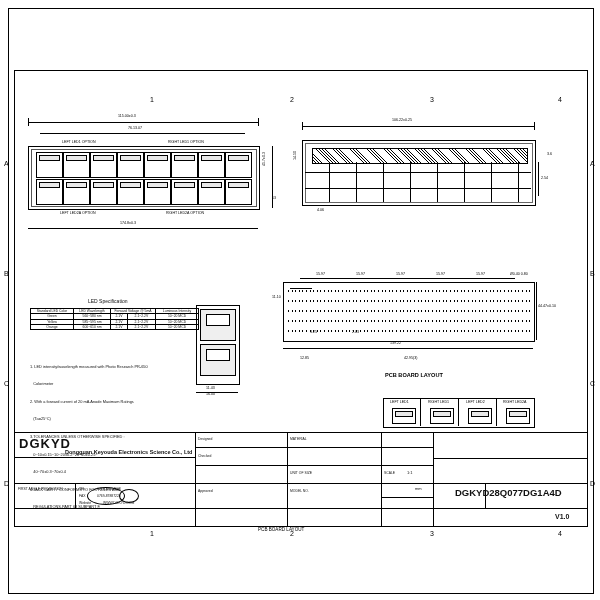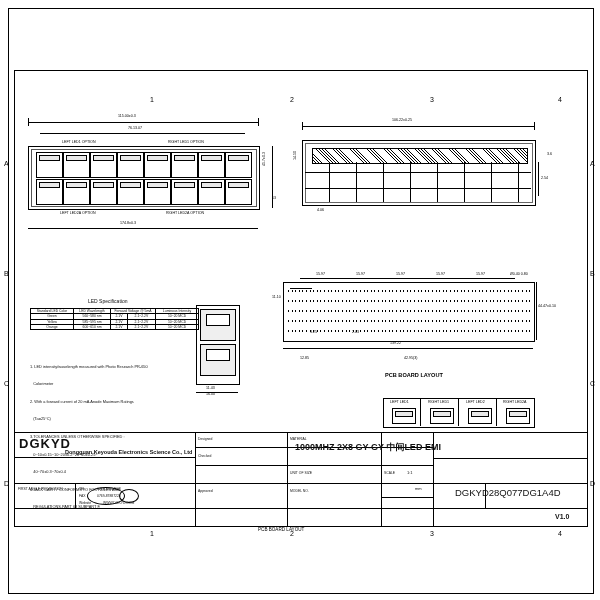--- a/index.html
+++ b/index.html
@@ -25,21 +25,21 @@
   
   table{border-collapse:collapse;font-size:3.4px;}
   table td,table th{border:0.5px solid #000;padding:0 1px;text-align:center;font-weight:normal;line-height:1.25;}
   .spec-title{position:absolute;font-size:5px;}
   .notes{position:absolute;font-size:3.9px;line-height:1.5;white-space:pre;}
   
   .tb{position:absolute;left:14px;top:432px;width:572px;height:93px;border:1px solid #000;}
   .logo{position:absolute;left:4px;top:3px;font-size:13px;font-weight:bold;letter-spacing:1px;}
   .cn{position:absolute;font-size:9px;font-weight:bold;}
   .en{position:absolute;font-size:5.5px;font-weight:bold;}
-  .partno{position:absolute;font-size:9.5px;font-weight:normal;}
+  .partno{position:absolute;font-size:9.5px;font-weight:bold;}
   .maintitle{position:absolute;font-size:9px;font-weight:bold;}
   .ver{position:absolute;font-size:7px;font-weight:bold;}
   .sm{position:absolute;font-size:4px;}
   .xsm{position:absolute;font-size:3.4px;}
   .hr{position:absolute;background:#000;height:1px;}
   .vr{position:absolute;background:#000;width:1px;}
   .pcbpad{position:absolute;background:#000;}
   .hatch{background:repeating-linear-gradient(45deg,#000 0 0.4px,transparent 0.4px 2px);}
   .boxline{position:absolute;border:1px solid #000;}
 </style>
@@ -354,20 +354,19 @@
     <div class="xsm" style="left:183px;top:56px;">Approved</div>
 
     <div class="xsm" style="left:275px;top:4px;">MATERIAL</div>
     <div class="xsm" style="left:275px;top:38px;">UNIT OF SIZE</div>
     <div class="xsm" style="left:275px;top:56px;">MODEL NO.</div>
     <div class="xsm" style="left:277px;top:38px;"></div>
     <div class="xsm" style="left:369px;top:38px;">SCALE</div>
     <div class="sm" style="left:392px;top:37px;">1:1</div>
     <div class="sm" style="left:400px;top:53px;">mm</div>
 
-    <div class="maintitle" style="left:280px;top:8px;">1000MHZ 2X8 GY-GY 中间LED EMI</div>
     <div class="partno" style="left:440px;top:54px;">DGKYD28Q077DG1A4D</div>
     <div class="ver" style="left:540px;top:80px;">V1.0</div>
   </div>
 
   <div class="lbl5" style="left:258px;top:527px;">PCB BOARD LAYOUT</div>
 
 </div>
 
 </body></html>

